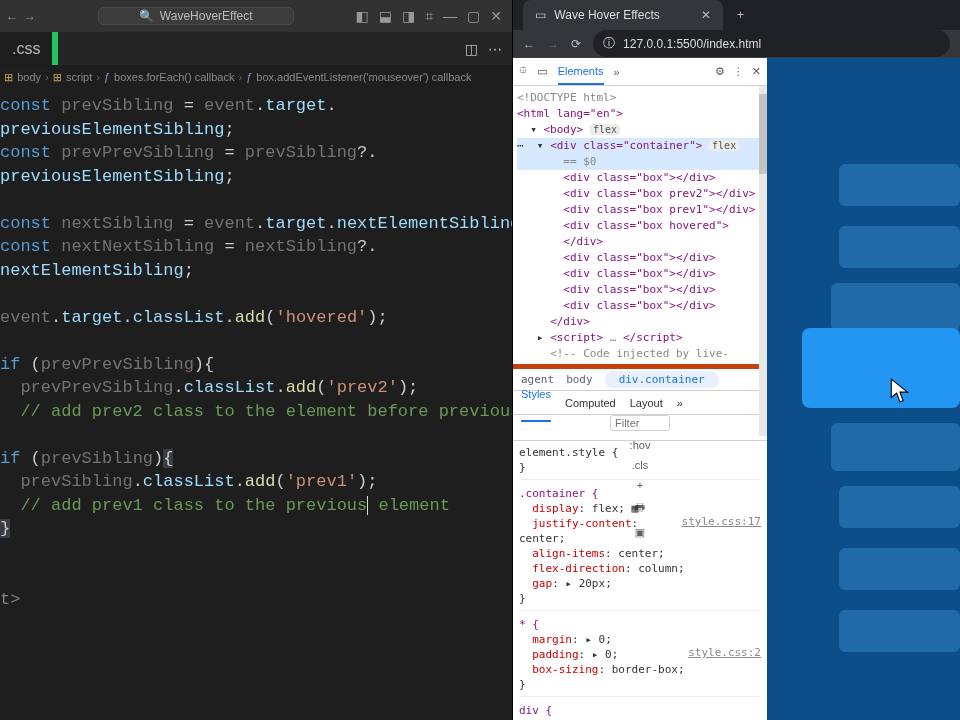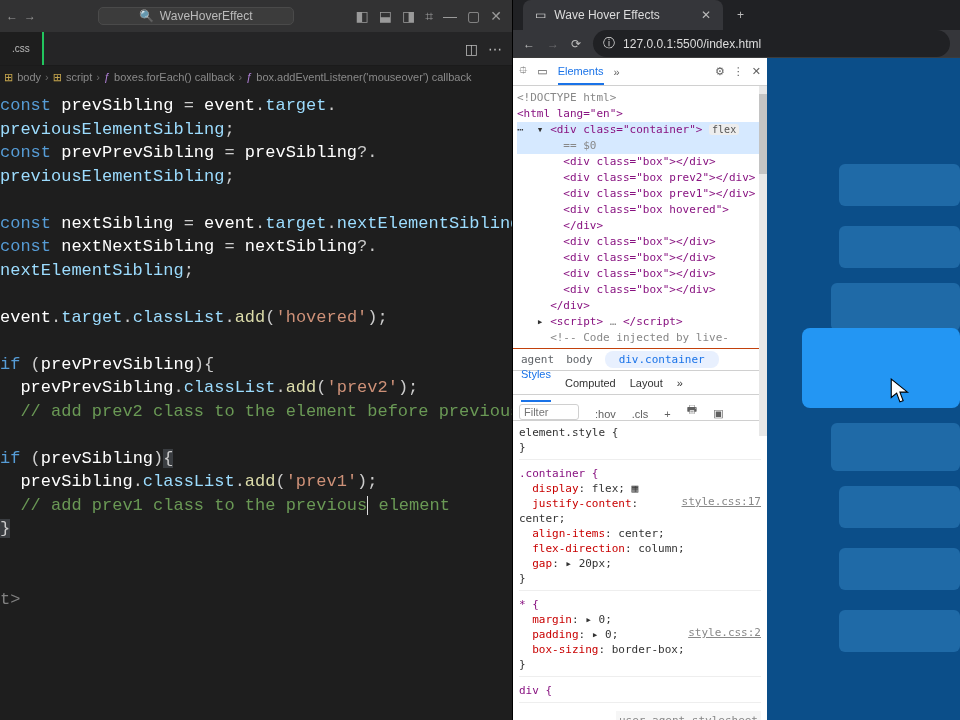--- a/index.html
+++ b/index.html
@@ -33,36 +33,36 @@
     border-radius:5px; padding:1px 40px; color:#bbb;
     font-size:12px;
   }
   .titlebar-right { display:flex; gap:10px; color:#9a9a9a; padding-right:4px;}
   .titlebar-right span, .editor-topright span { font-size:14px; }
   .vscode-tabs {
     height: 34px; background:#252526;
     display:flex; align-items:stretch; color:#bbb;
     border-bottom:1px solid #1b1b1b;
   }
-  .tab { display:flex; align-items:center; padding:0 12px; background:#1e1e1e; border-right:2px solid #22c55e; font-size:10px;}
+  .tab { display:flex; align-items:center; padding:0 12px; background:#1e1e1e; border-right:6px solid #22c55e; font-size:16px;}
   .editor-topright{ margin-left:auto; display:flex; align-items:center; gap:10px; padding:0 10px;}
   .breadcrumbs {
     height: 22px; display:flex; align-items:center;
     padding-left:4px; color:#8a8a8a; font-size:11px; gap:4px;
     background:#1e1e1e;
   }
   .breadcrumbs .chev{color:#6a6a6a;}
   .editor {
     flex:1; background:#1e1e1e; color:#ccc;
     font-family: Consolas, "Courier New", monospace;
     font-size:17px; line-height:23.5px;
     padding: 6px 0 0 0;
     white-space:pre; overflow:hidden;
   }
-  .kw{color:#569cd6;} .var{color:#ffffff;text-align:center;} .fn{color:#dcdcaa;}
+  .kw{color:#569cd6;} .var{color:#737373;text-align:center;} .fn{color:#dcdcaa;}
   .prop{color:#9cdcfe;} .str{color:#ce9178;} .cmt{color:#6a9955;}
   .pun{color:#ccc;} .op{color:#ccc;} .cur{border-left:1px solid #ddd;}
 
   
   .chrome {
     width: 448px; height:720px;
     background:#202124;
     display:flex; flex-direction:column;
     border-left:1px solid #000;
   }
@@ -97,40 +97,40 @@
     height:28px; border-bottom:1px solid #d0d0d0;
     display:flex; align-items:center; gap:10px; padding:0 6px;
   }
   .dt-tabs .ico{color:#606060;}
   .dt-tabs .tabname{color:#333;}
   .dt-tabs .tabname.active{color:#1a73e8; border-bottom:2px solid #1a73e8; padding-bottom:6px; margin-top:6px;}
   .dt-tabs .right{margin-left:auto; display:flex; gap:8px; color:#606060;}
   .domtree{
     flex:0 0 auto; padding:4px 2px 2px 4px; font-family: Menlo,Consolas,monospace;
     line-height:16px; overflow:hidden; color:#333;
-    border-bottom:1px solid #c2410c;
+    border-bottom:5px solid #c2410c;
   }
   .domtree .tagn{color:#881280;} .domtree .pill{background:#ededed;color:#555;border-radius:3px;padding:0 3px;font-size:10px;}
   .domtree .sel{background:#d6e9ff;}
   .domtree .cm{color:#888;}
   .domtree .ln{white-space:pre;}
   .crumb-path{
     height:22px; border-bottom:1px solid #d0d0d0;
     display:flex; align-items:center; gap:12px; padding:0 8px;
     color:#5f6368; font-family: Menlo,Consolas,monospace;
   }
   .crumb-path .active{color:#1a73e8; background:#e8f0fe; padding:2px 14px; border-radius:8px;}
   .styles-tabs{
     height:24px; border-bottom:1px solid #d0d0d0; display:flex;
     align-items:center; gap:14px; padding:0 8px;
   }
   .styles-tabs .active{color:#1a73e8; border-bottom:2px solid #1a73e8; padding-bottom:20px; margin-top:4px;}
   .styles-filter{
     height:26px; border-bottom:1px solid #d0d0d0; display:flex;
-    align-items:flex-end; gap:16px; padding:0 6px;
+    align-items:center; gap:8px; padding:0 6px;flex-direction:column;
   }
   .styles-filter input{
     width:60px; border:1px solid #d0d0d0; border-radius:3px;
     font-size:11px; padding:1px 4px; color:#888;
   }
   .styles-filter .ctrl{color:#606060;}
   .css-rules{
     flex:1; padding:4px 6px; font-family:Menlo,Consolas,monospace;
     line-height:15px; overflow:hidden;
   }
@@ -259,20 +259,21 @@
           <span>⋮</span>
           <span>✕</span>
         </div>
       </div>
       <div class="dt-scroll">
           <div class="thumb"></div>
         </div>
       <div class="domtree">
 <div class="ln cm">&lt;!DOCTYPE html&gt;</div>
 <div class="ln"><span class="tagn">&lt;html lang="en"&gt;</span></div>
+<div class="ln">  ▾ <span class="tagn">&lt;body&gt;</span> <span class="pill">flex</span></div>
 <div class="ln sel">⋯  ▾ <span class="tagn">&lt;div class="container"&gt;</span> <span class="pill">flex</span></div>
 <div class="ln sel">       <span class="cm">== $0</span></div>
 <div class="ln">       <span class="tagn">&lt;div class="box"&gt;&lt;/div&gt;</span></div>
 <div class="ln">       <span class="tagn">&lt;div class="box prev2"&gt;&lt;/div&gt;</span></div>
 <div class="ln">       <span class="tagn">&lt;div class="box prev1"&gt;&lt;/div&gt;</span></div>
 <div class="ln">       <span class="tagn">&lt;div class="box hovered"&gt;</span></div>
 <div class="ln">       <span class="tagn">&lt;/div&gt;</span></div>
 <div class="ln">       <span class="tagn">&lt;div class="box"&gt;&lt;/div&gt;</span></div>
 <div class="ln">       <span class="tagn">&lt;div class="box"&gt;&lt;/div&gt;</span></div>
 <div class="ln">       <span class="tagn">&lt;div class="box"&gt;&lt;/div&gt;</span></div>

